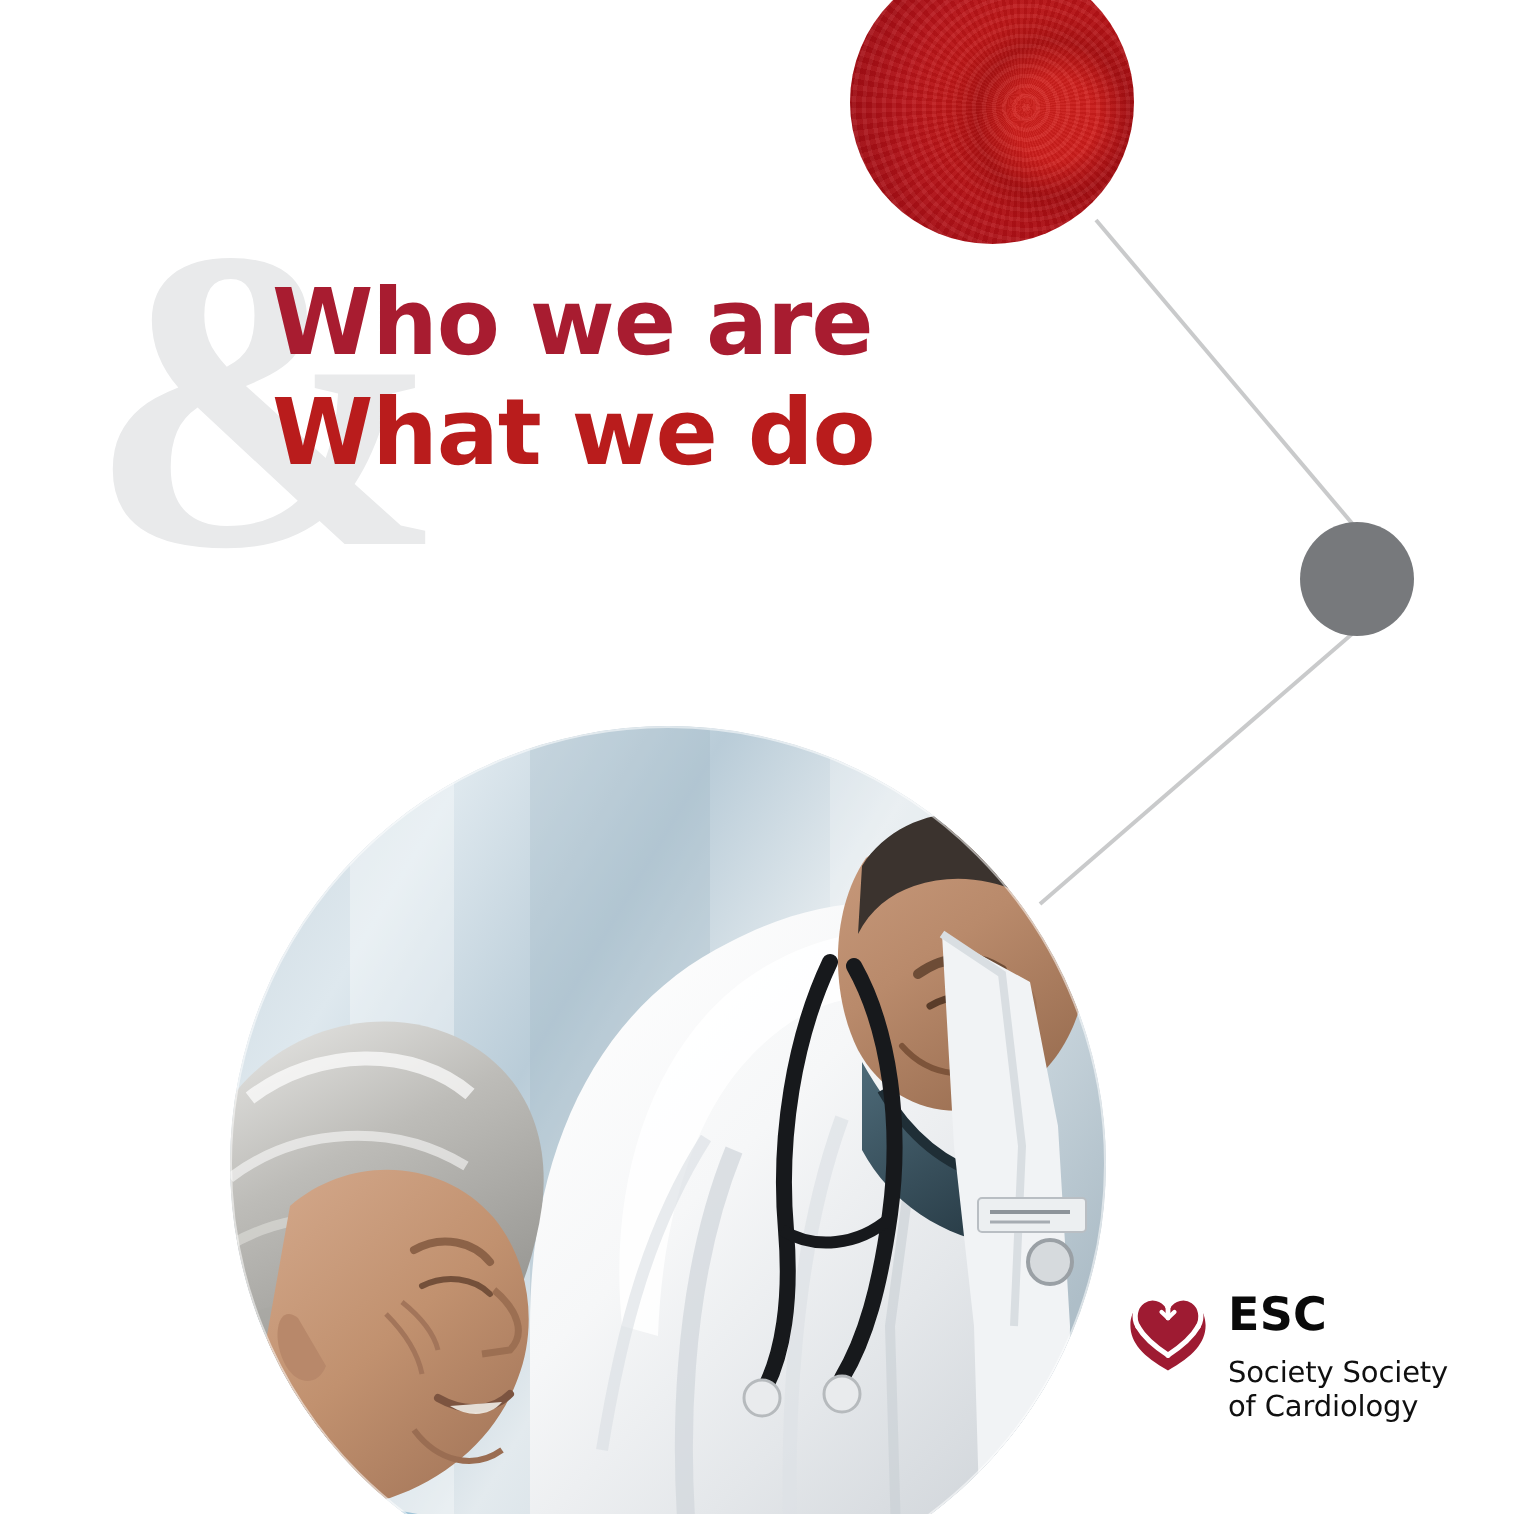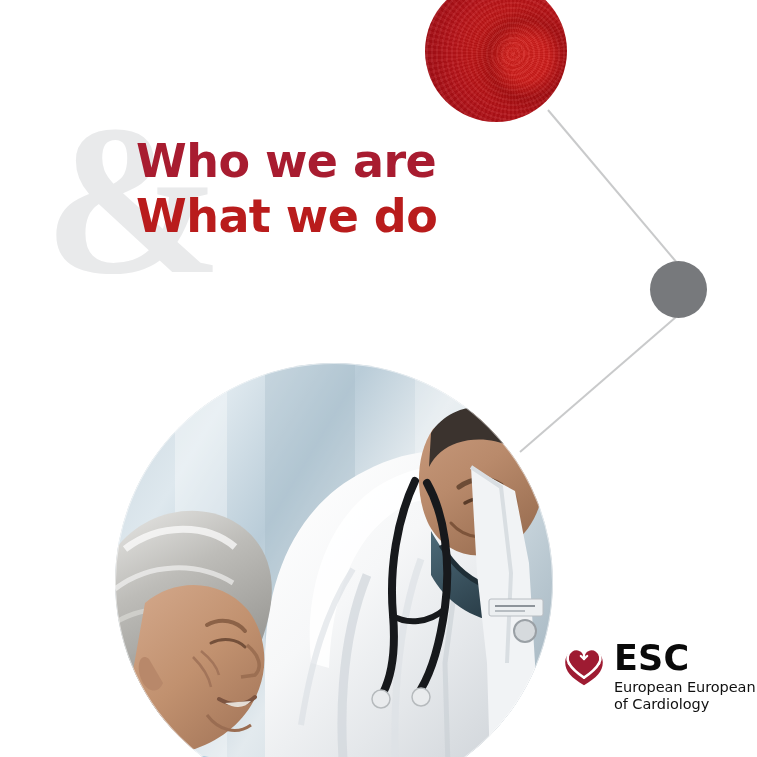--- a/index.html
+++ b/index.html
@@ -131,21 +131,21 @@
     z-index: 5;
     display: flex;
     align-items: flex-start;
     gap: 9px;
   }
   .esc-heart { flex: 0 0 auto; margin-top: 5px; }
   .esc-words { display: flex; flex-direction: column; }
   .esc-acronym {
     font-family: "DejaVu Sans", sans-serif;
     font-weight: bold;
-    font-size: 35px;
+    font-size: 23px;
     line-height: 35px;
     color: #0a0a0a;
     letter-spacing: 0.005em;
   }
   .esc-tagline-1, .esc-tagline-2 {
     font-family: "DejaVu Sans", sans-serif;
     font-size: 14.5px;
     line-height: 17px;
     color: #101010;
     letter-spacing: -0.005em;
@@ -307,18 +307,18 @@
                C34.2 3.2 39.8 8.6 39.8 16.6 C39.8 25.4 33.4 32.2 21 39.2 Z" fill="#9E1B32"></path>
       <path d="M21 7.4 C23.6 3.0 29.4 1.6 33.6 4.6 C37.6 7.4 38.6 13.0 36.0 17.4" fill="none" stroke="#ffffff" stroke-width="2.6" stroke-linecap="round"></path>
       <path d="M21 7.4 C18.4 3.0 12.6 1.6 8.4 4.6 C4.4 7.4 3.4 13.0 6.0 17.4" fill="none" stroke="#ffffff" stroke-width="2.6" stroke-linecap="round"></path>
       <path d="M6.0 17.4 C8.6 22.0 14.0 27.0 21 31.6" fill="none" stroke="#ffffff" stroke-width="2.6" stroke-linecap="round"></path>
       <path d="M36.0 17.4 C33.4 22.0 28.0 27.0 21 31.6" fill="none" stroke="#ffffff" stroke-width="2.6" stroke-linecap="round"></path>
       <path d="M21 7.4 L21 13.0" fill="none" stroke="#ffffff" stroke-width="2.4" stroke-linecap="round"></path>
       <path d="M21 13.0 L17.8 10.0 M21 13.0 L24.2 10.0" fill="none" stroke="#ffffff" stroke-width="2.2" stroke-linecap="round"></path>
     </svg>
     <div class="esc-words">
       <div class="esc-acronym">ESC</div>
-      <div class="esc-tagline-1">European European</div>
+      <div class="esc-tagline-1">Society Society</div>
       <div class="esc-tagline-2">of Cardiology</div>
     </div>
   </div>
 
 </div>
 
 </body></html>

